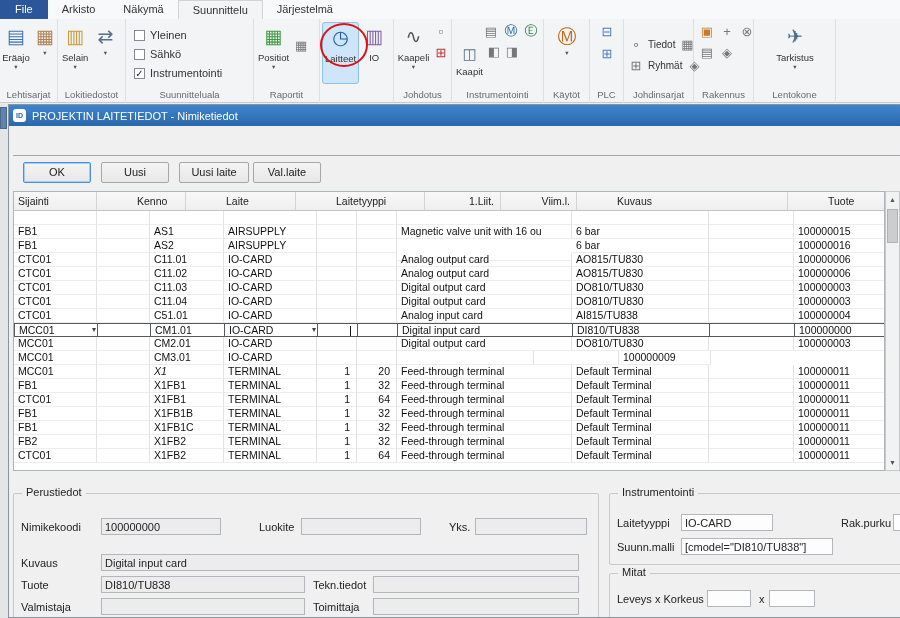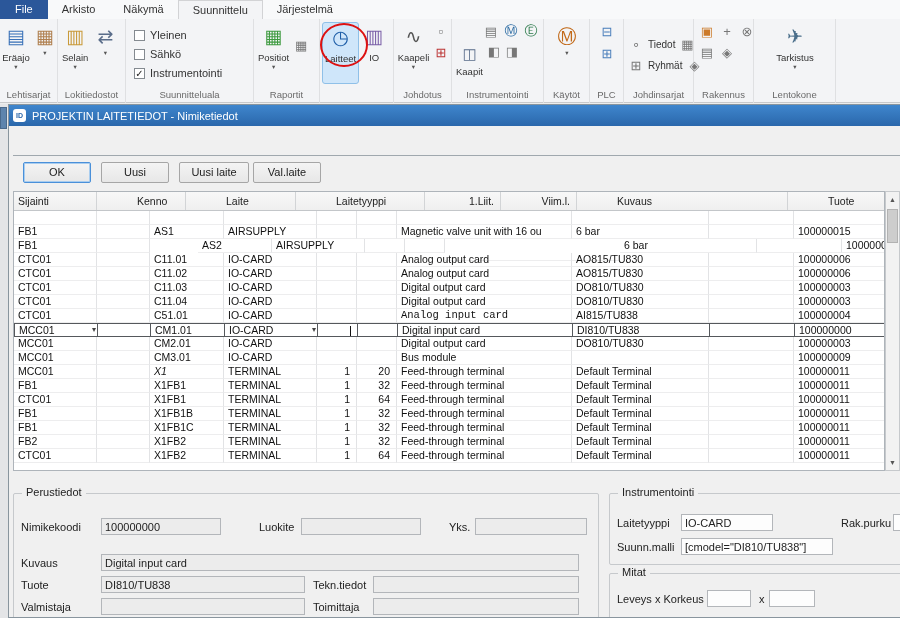--- a/index.html
+++ b/index.html
@@ -313,21 +313,21 @@
             <div class="td num" style="width: 40px;"><span></span></div>
             <div class="td num" style="width: 40px;"><span></span></div>
             <div class="td" style="width: 175px;"><span>Magnetic valve unit with 16 ou</span></div>
             <div class="td" style="width: 137px;"><span>6 bar</span></div>
             <div class="td" style="width: 85px;"><span></span></div>
             <div class="td" style="width: 92px;"><span>100000015</span></div>
           </div>
           <div class="tr">
             <div class="td" style="width: 83px;"><span>FB1</span></div>
             <div class="td" style="width: 53px;"><span></span></div>
-            <div class="td" style="width: 74px; margin-left: 48px;"><span>AS2</span></div>
+            <div class="td" style="width: 74px;"><span>AS2</span></div>
             <div class="td" style="width: 93px;"><span>AIRSUPPLY</span></div>
             <div class="td num" style="width: 40px;"><span></span></div>
             <div class="td num" style="width: 40px;"><span></span></div>
             <div class="td" style="width: 175px; margin-top: 21px;"><span>Air supply unit with 16 output</span></div>
             <div class="td" style="width: 137px;"><span>6 bar</span></div>
             <div class="td" style="width: 85px;"><span></span></div>
             <div class="td" style="width: 92px;"><span>100000016</span></div>
           </div>
           <div class="tr">
             <div class="td" style="width: 83px;"><span>CTC01</span></div>
@@ -377,21 +377,21 @@
             <div class="td" style="width: 85px;"><span></span></div>
             <div class="td" style="width: 92px;"><span>100000003</span></div>
           </div>
           <div class="tr">
             <div class="td" style="width: 83px;"><span>CTC01</span></div>
             <div class="td" style="width: 53px;"><span></span></div>
             <div class="td" style="width: 74px;"><span>C51.01</span></div>
             <div class="td" style="width: 93px;"><span>IO-CARD</span></div>
             <div class="td num" style="width: 40px;"><span></span></div>
             <div class="td num" style="width: 40px;"><span></span></div>
-            <div class="td" style="width: 175px; font-family: Liberation Mono, monospace;"><span>Analog input card</span></div>
+            <div class="td" style="width: 175px;"><span>Analog input card</span></div>
             <div class="td" style="width: 137px;"><span>AI815/TU838</span></div>
             <div class="td" style="width: 85px;"><span></span></div>
             <div class="td" style="width: 92px;"><span>100000004</span></div>
           </div>
           <div class="tr sel">
             <div class="td" style="width: 83px;"><span>MCC01</span><span class="combo-arrow">▾</span></div>
             <div class="td" style="width: 53px;"><span></span></div>
             <div class="td" style="width: 74px;"><span>CM1.01</span></div>
             <div class="td" style="width: 93px;"><span>IO-CARD</span><span class="combo-arrow">▾</span></div>
             <div class="td num" style="width: 40px;"><span></span><span class="caret"></span></div>
@@ -413,21 +413,20 @@
             <div class="td" style="width: 85px;"><span></span></div>
             <div class="td" style="width: 92px;"><span>100000003</span></div>
           </div>
           <div class="tr">
             <div class="td" style="width: 83px;"><span>MCC01</span></div>
             <div class="td" style="width: 53px;"><span></span></div>
             <div class="td" style="width: 74px;"><span>CM3.01</span></div>
             <div class="td" style="width: 93px;"><span>IO-CARD</span></div>
             <div class="td num" style="width: 40px;"><span></span></div>
             <div class="td num" style="width: 40px;"><span></span></div>
-            <div class="td" style="width: 175px;"><span>Bus module</span></div>
             <div class="td" style="width: 137px;"><span></span></div>
             <div class="td" style="width: 85px;"><span></span></div>
             <div class="td" style="width: 92px;"><span>100000009</span></div>
           </div>
           <div class="tr">
             <div class="td" style="width: 83px;"><span>MCC01</span></div>
             <div class="td" style="width: 53px;"><span></span></div>
             <div class="td" style="width: 74px; font-style: italic;"><span>X1</span></div>
             <div class="td" style="width: 93px;"><span>TERMINAL</span></div>
             <div class="td num" style="width: 40px;"><span>1</span></div>

